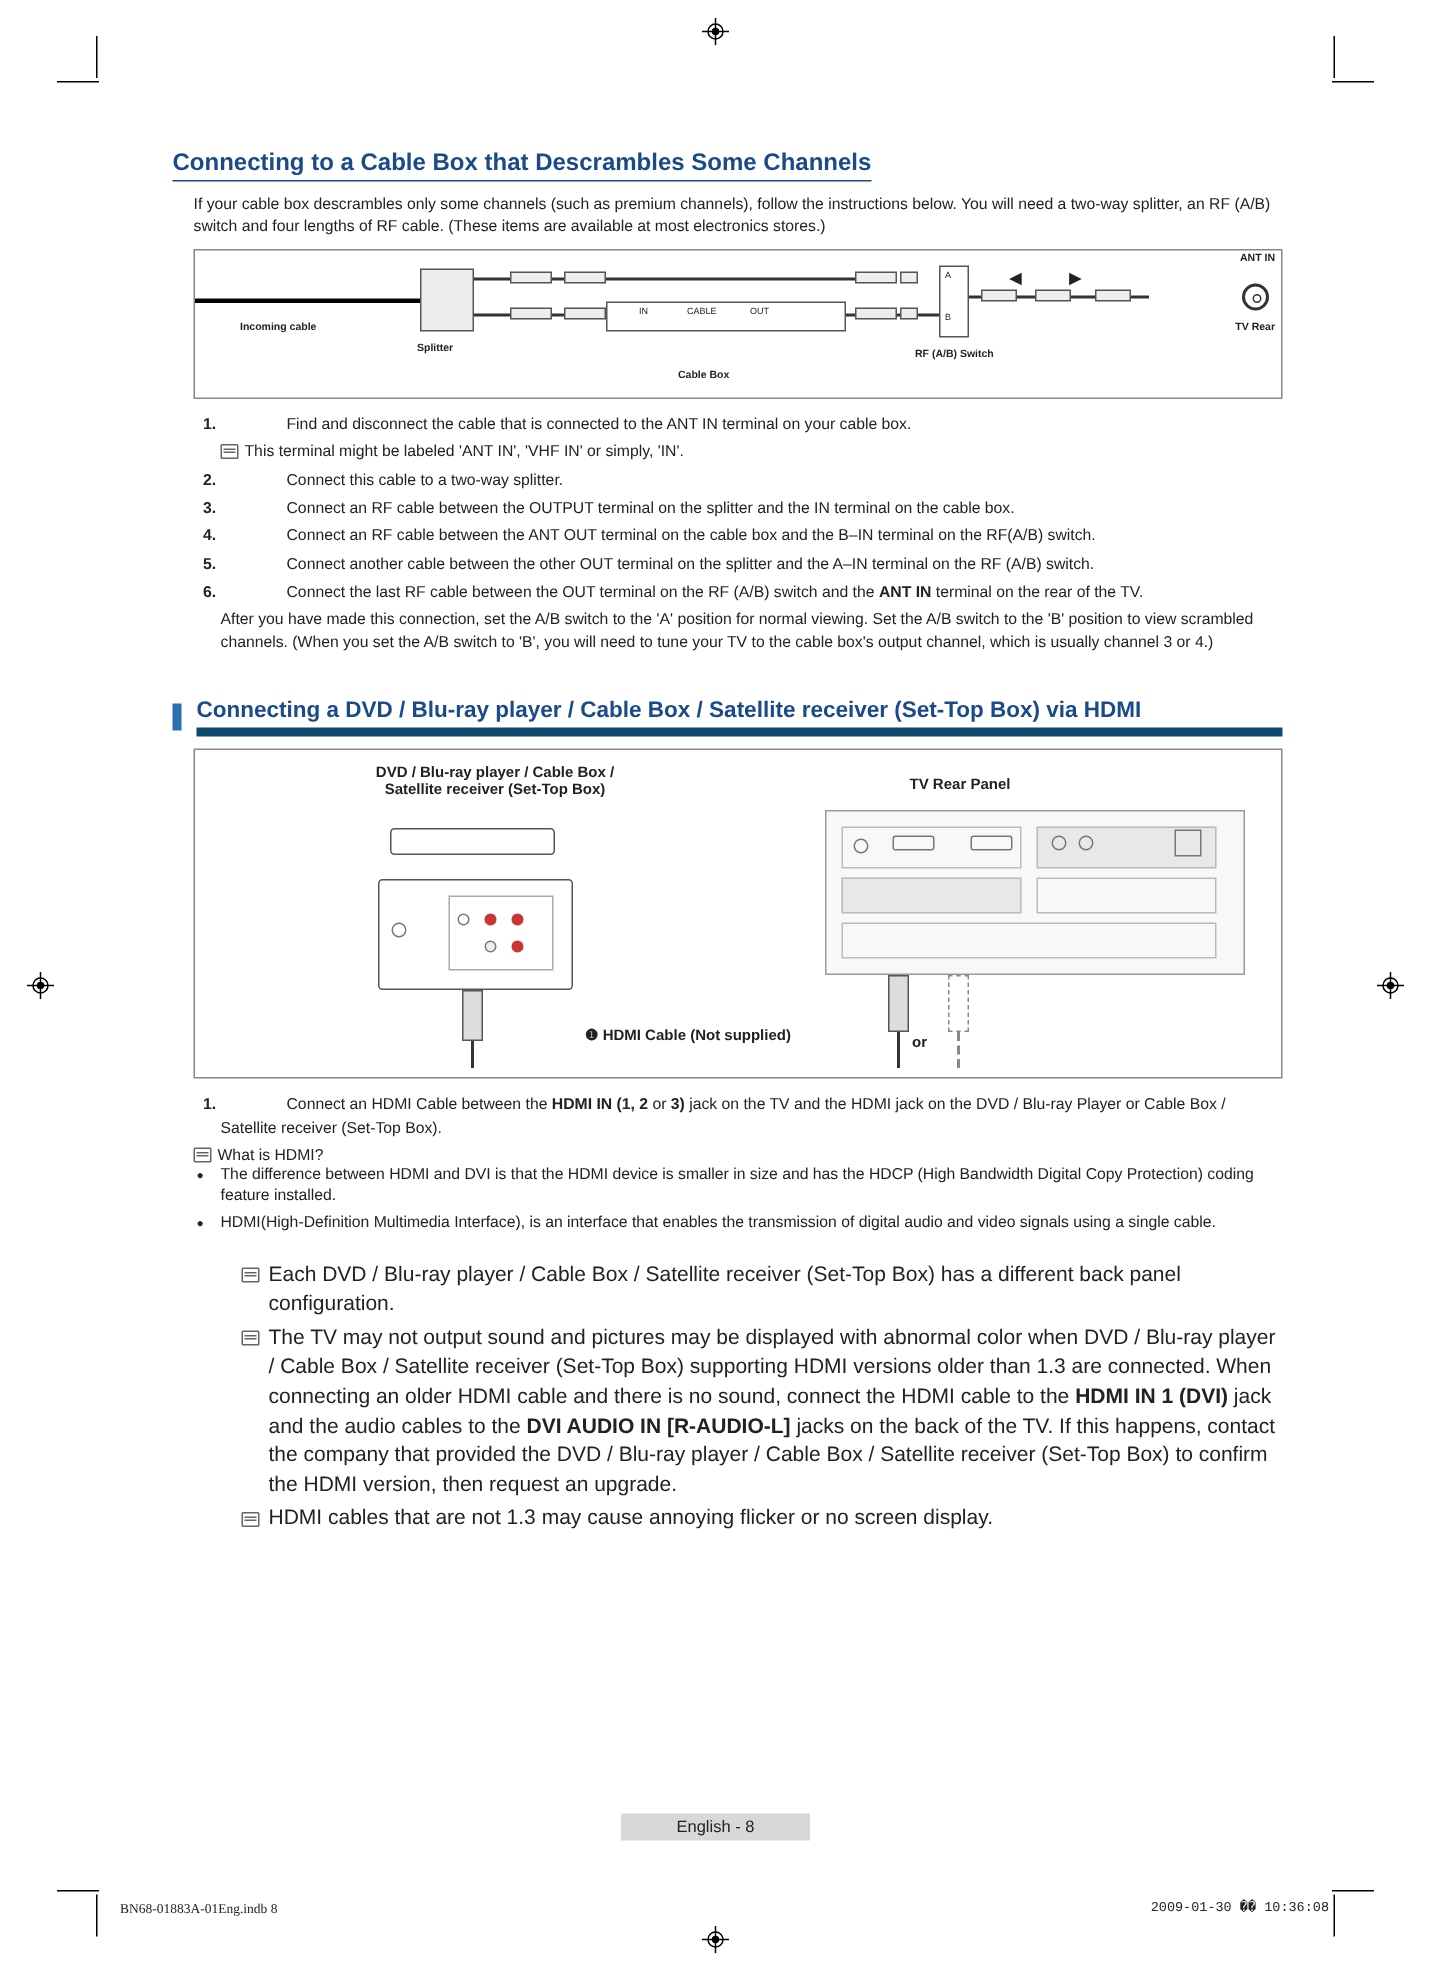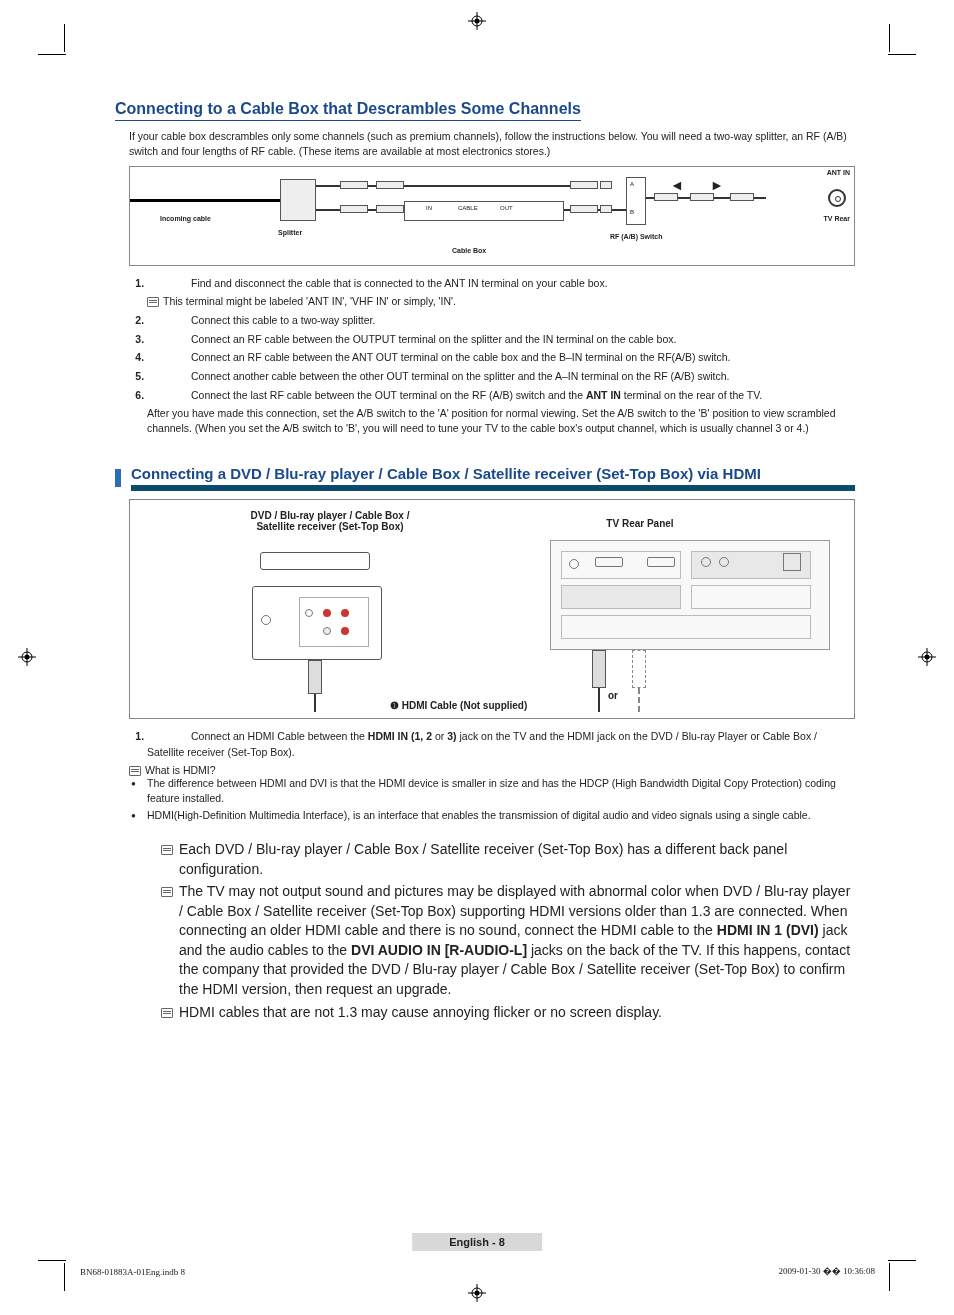--- a/index.html
+++ b/index.html
@@ -148,39 +148,39 @@
       font-size: 14px;
       line-height: 1.4;
     }
     .sub-notes .row { display: flex; margin-bottom: 3px; }
     .sub-notes .row .ic { flex: 0 0 18px; }
     .sub-notes .row .tx { flex: 1; }
     .page-num {
       position: absolute;
       left: 50%;
       transform: translateX(-50%);
-      bottom: 64px;
+      bottom: 88px;
       background: #d8d8d8;
       padding: 3px 37px;
       font-size: 11px;
-      font-weight: bold;
+      font-weight: normal;
     }
     .footer-left {
       position: absolute;
       left: 80px;
       bottom: 38px;
       font-size: 9px;
       font-family: "Times New Roman", serif;
     }
     .footer-right {
       position: absolute;
-      right: 79px;
+      right: 68px;
       bottom: 38px;
       font-size: 9px;
-      font-family: Liberation Serif, serif;
+      font-family: Liberation Mono, monospace;
     }
     .bold { font-weight: bold; }
     .ant-circle {
       position:absolute;
       width:18px;height:18px;
       border:2px solid #333;border-radius:50%;
     }
     .ant-circle::after{
       content:"";position:absolute;left:5px;top:5px;width:4px;height:4px;border:1px solid #333;border-radius:50%;
     }
@@ -320,21 +320,21 @@
       <div style="position:absolute;left:52px;top:22px;width:8px;height:8px;border:1px solid #777;border-radius:50%;"></div>
       <div style="position:absolute;left:70px;top:22px;width:8px;height:8px;background:#c33;border-radius:50%;"></div>
       <div style="position:absolute;left:88px;top:22px;width:8px;height:8px;background:#c33;border-radius:50%;"></div>
       <div style="position:absolute;left:70px;top:40px;width:8px;height:8px;background:#eee;border:1px solid #777;border-radius:50%;"></div>
       <div style="position:absolute;left:88px;top:40px;width:8px;height:8px;background:#c33;border-radius:50%;"></div>
     </div>
 
     <div style="position:absolute;left:178px;top:160px;width:14px;height:34px;border:1px solid #555;background:#ddd;"></div>
     <div style="position:absolute;left:184px;top:194px;width:2px;height:18px;background:#333;"></div>
 
-    <div class="hdmi-label" style="left:260px;top:200px;text-align:center;">
+    <div class="hdmi-label" style="left:260px;top:184px;text-align:center;">
       <span>❶</span>
       <span>HDMI Cable (Not supplied)</span>
     </div>
 
     <div class="panel-box" style="left:420px;top:40px;width:280px;height:110px;">
 
       <div style="position:absolute;left:10px;top:10px;width:120px;height:28px;border:1px solid #bbb;"></div>
       <div style="position:absolute;left:140px;top:10px;width:120px;height:28px;border:1px solid #bbb;background:#e8e8e8;"></div>
       <div style="position:absolute;left:10px;top:44px;width:120px;height:24px;border:1px solid #bbb;background:#e8e8e8;"></div>
       <div style="position:absolute;left:140px;top:44px;width:120px;height:24px;border:1px solid #bbb;"></div>

